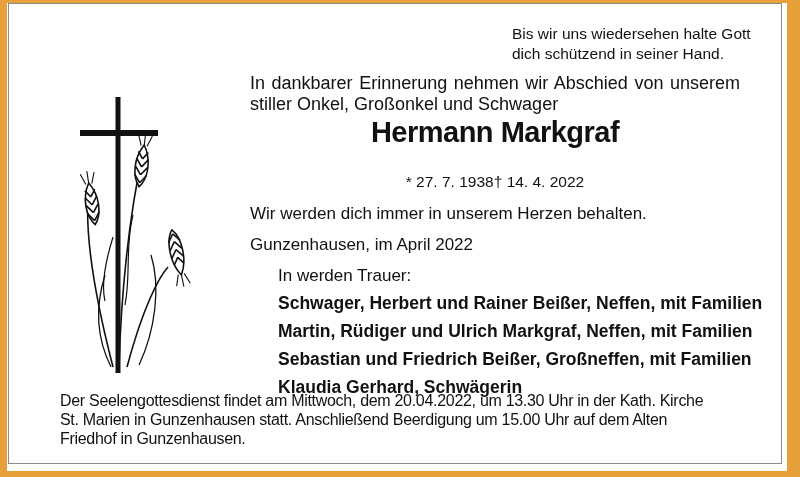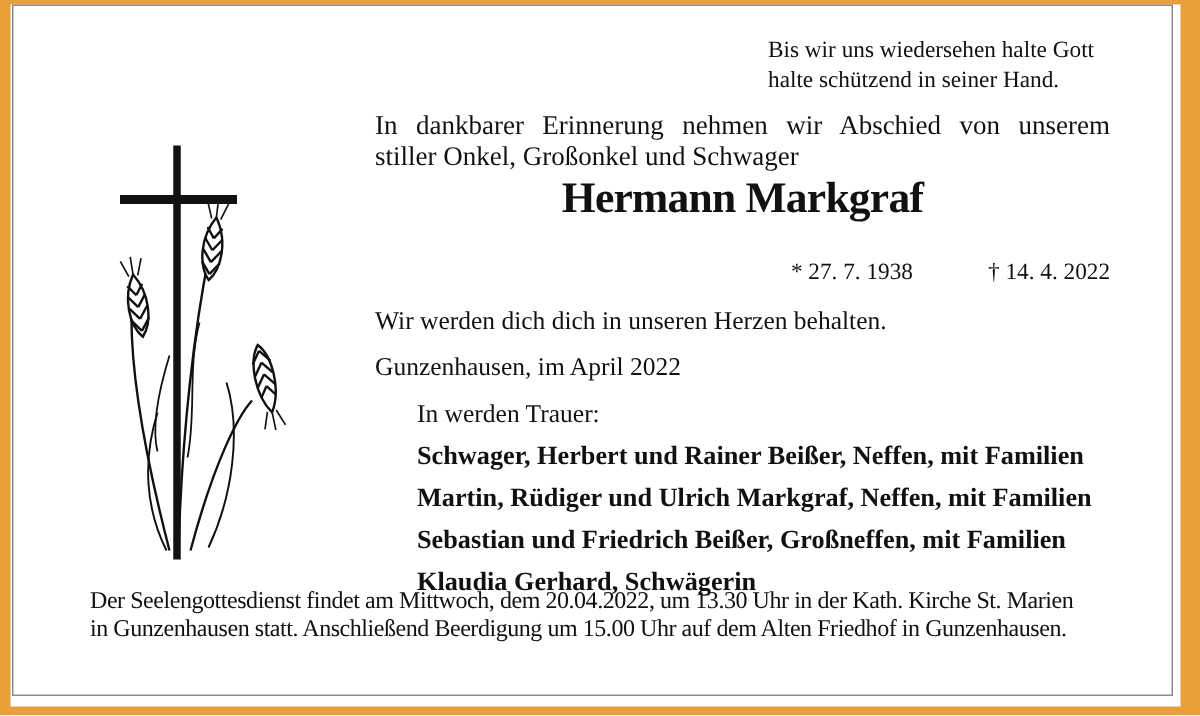--- a/index.html
+++ b/index.html
@@ -1,21 +1,21 @@
 <!DOCTYPE html>
 <html><head>
 <meta charset="utf-8">
 <style>
   html, body { margin: 0; padding: 0; background: #fff; }
   .page {
     position: relative;
     width: 800px;
     height: 477px;
     background: #ffffff;
-    font-family: Liberation Serif, serif;
+    font-family: Liberation Sans, sans-serif;
     color: #111111;
     overflow: hidden;
   }
   
   .frame { position: absolute; background: #E7A03A; }
   .frame-top    { left: 0; top: 0; width: 800px; height: 3px; }
   .frame-left   { left: 0; top: 0; width: 7px; height: 477px; }
   .frame-right  { right: 0; top: 0; width: 13px; height: 477px; }
   .frame-bottom { left: 0; bottom: 0; width: 800px; height: 6px; }
   
@@ -49,22 +49,21 @@
     font-size: 29px;
     font-weight: bold;
     letter-spacing: -0.5px;
     white-space: nowrap;
   }
   .dates {
     position: absolute;
     left: 250px; top: 173px;
     width: 490px;
     display: flex;
-    justify-content: flex-end;
-    gap: 50px;
+    justify-content: center;
     font-size: 15.5px;
   }
   .remembrance {
     position: absolute;
     left: 250px; top: 204px;
     font-size: 17px;
     white-space: nowrap;
   }
   .place-date {
     position: absolute;
@@ -138,36 +137,36 @@
 
     <g transform="translate(126,178) rotate(168)">
       <path d="M0,44 C-8,35 -9,12 0,-2 C9,12 8,35 0,44 Z" fill="#fff" stroke="#111" stroke-width="1.6"></path>
       <path d="M0,40 l-6,-8 M0,40 l6,-8 M0,32 l-6,-8 M0,32 l6,-8 M0,24 l-6,-8 M0,24 l6,-8 M0,16 l-5,-7 M0,16 l5,-7" fill="none" stroke="#111" stroke-width="1.6"></path>
       <path d="M-3,-1 l-4,-11 M0,-2 l0,-12 M3,-1 l4,-11" fill="none" stroke="#111" stroke-width="1.1"></path>
     </g>
   </svg>
 
   <div class="verse">
     <div>Bis wir uns wiedersehen halte Gott</div>
-    <div>halte schützend in seiner Hand.</div>
+    <div>dich schützend in seiner Hand.</div>
   </div>
 
   <div class="intro">
     <div class="justified">In dankbarer Erinnerung nehmen wir Abschied von unserem</div>
     <div>stiller Onkel, Großonkel und Schwager</div>
   </div>
 
   <div class="name">Hermann Markgraf</div>
 
   <div class="dates">
     <span>* 27. 7. 1938</span>
     <span>† 14. 4. 2022</span>
   </div>
 
-  <div class="remembrance">Wir werden dich dich in unseren Herzen behalten.</div>
+  <div class="remembrance">Wir werden dich immer in unserem Herzen behalten.</div>
 
   <div class="place-date">Gunzenhausen, im April 2022</div>
 
   <div class="mourning-label">In werden Trauer:</div>
   <div class="mourners">
     <div>Schwager, Herbert und Rainer Beißer, Neffen, mit Familien</div>
     <div>Martin, Rüdiger und Ulrich Markgraf, Neffen, mit Familien</div>
     <div>Sebastian und Friedrich Beißer, Großneffen, mit Familien</div>
     <div>Klaudia Gerhard, Schwägerin</div>
   </div>

